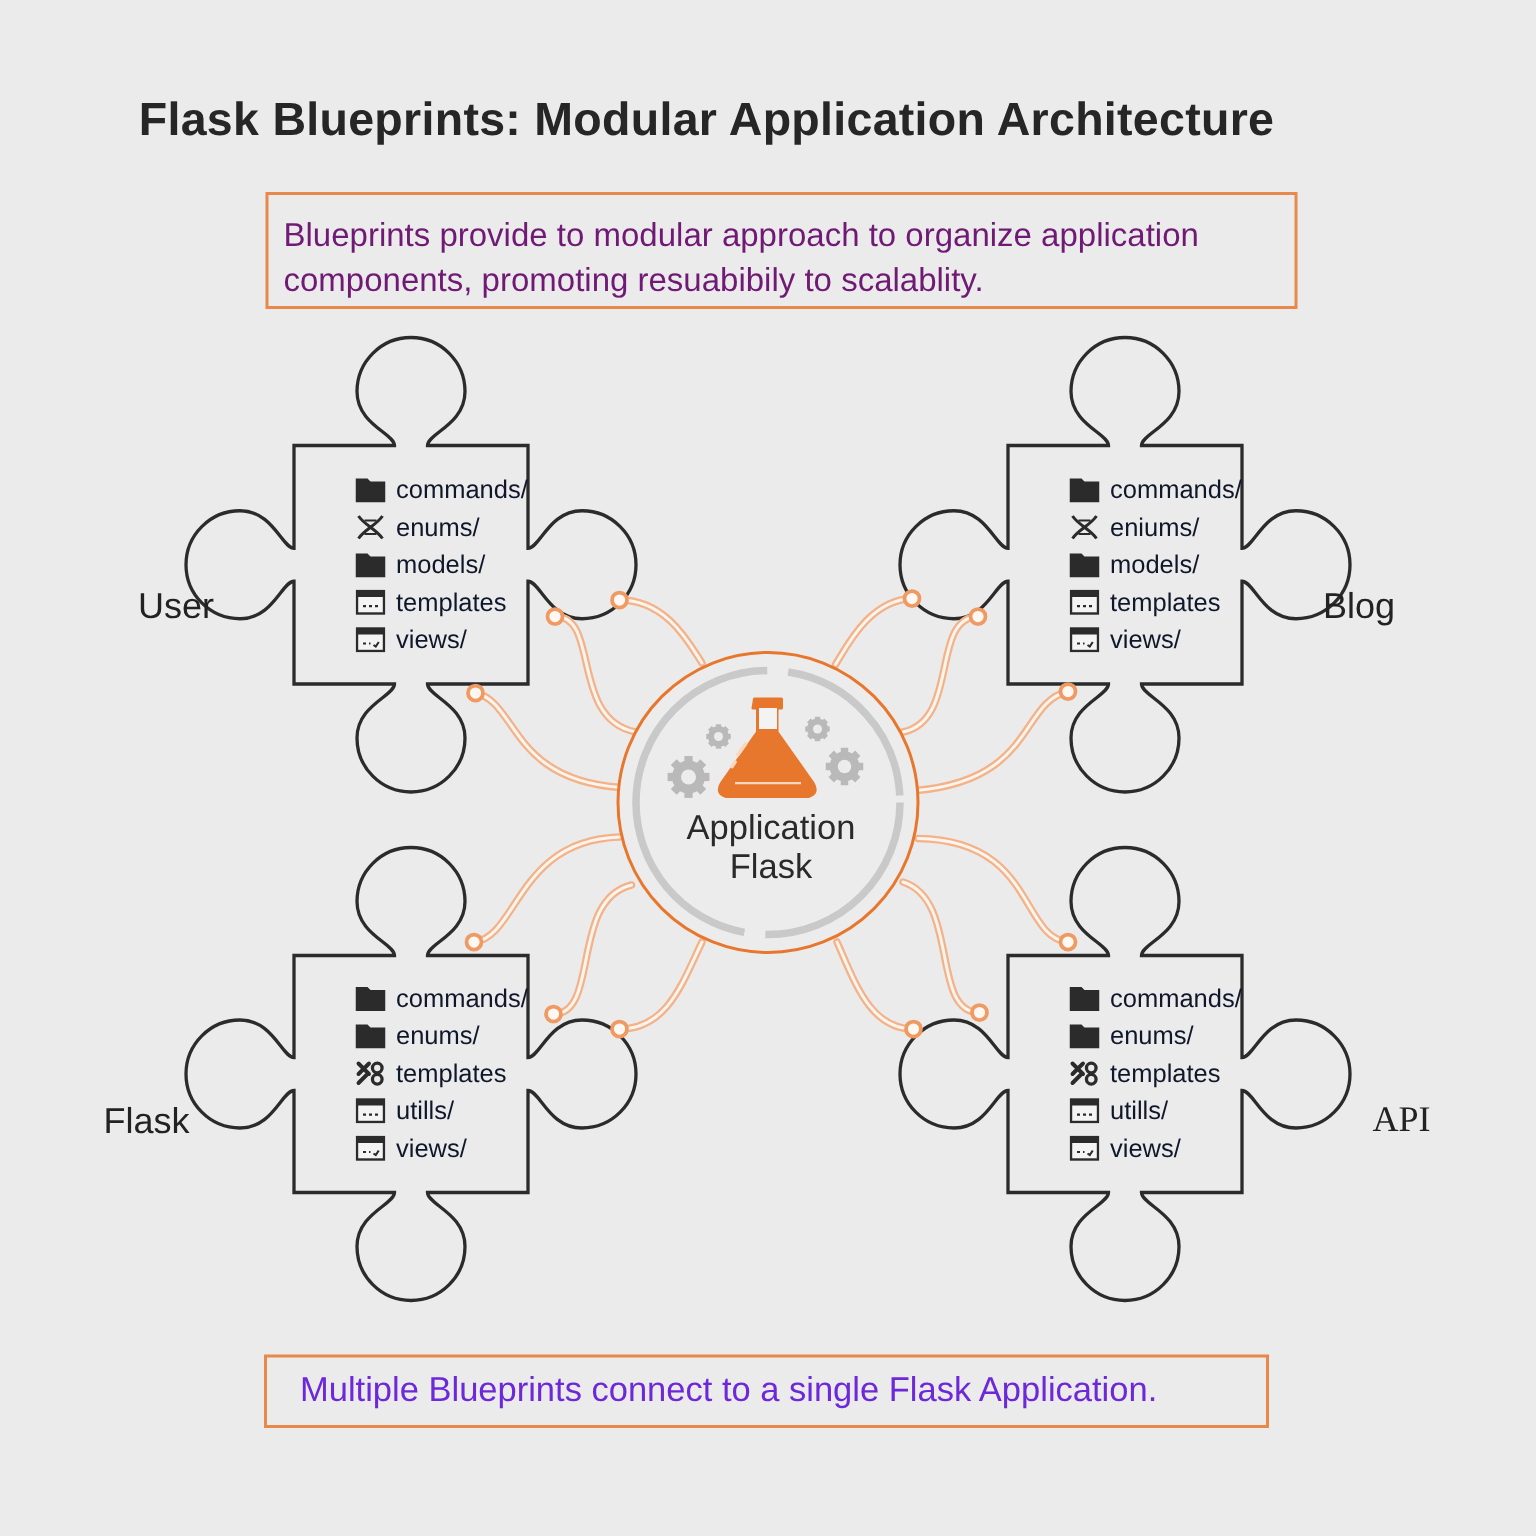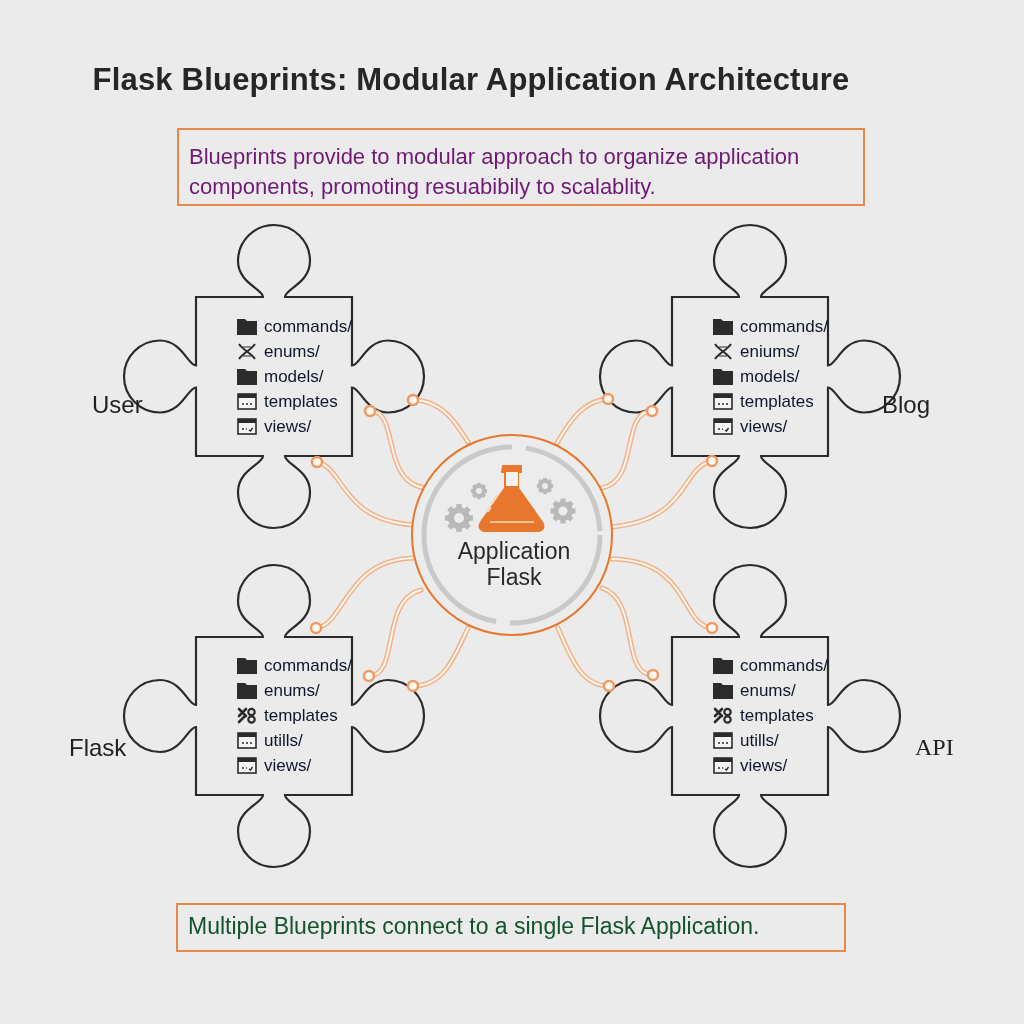--- a/index.html
+++ b/index.html
@@ -17,22 +17,22 @@
   }
   .intro-box {
     position: absolute; left: 177px; top: 128px; width: 688px; height: 78px;
     border: 2px solid #e8884a; box-sizing: border-box;
     padding: 12px 10px 0 10px;
     font-size: 22px; line-height: 30px; color: #701a75;
   }
   .footer-box {
     position: absolute; left: 176px; top: 903px; width: 670px; height: 49px;
     border: 2px solid #e8884a; box-sizing: border-box;
-    padding: 8px 0 0 10px;
-    font-size: 23px; color: #14532d;
+    padding: 8px 0 0 22px;
+    font-size: 23px; color: #6d28d9;
   }
   svg.diagram { position: absolute; left: 0; top: 0; }
   .bp-label {
     position: absolute; font-size: 24px; color: #222; font-weight: normal; margin-top: 31px;
   }
   .file-list {
     position: absolute; width: 120px;
   }
   .file-item {
     display: flex; align-items: center; height: 25px;

